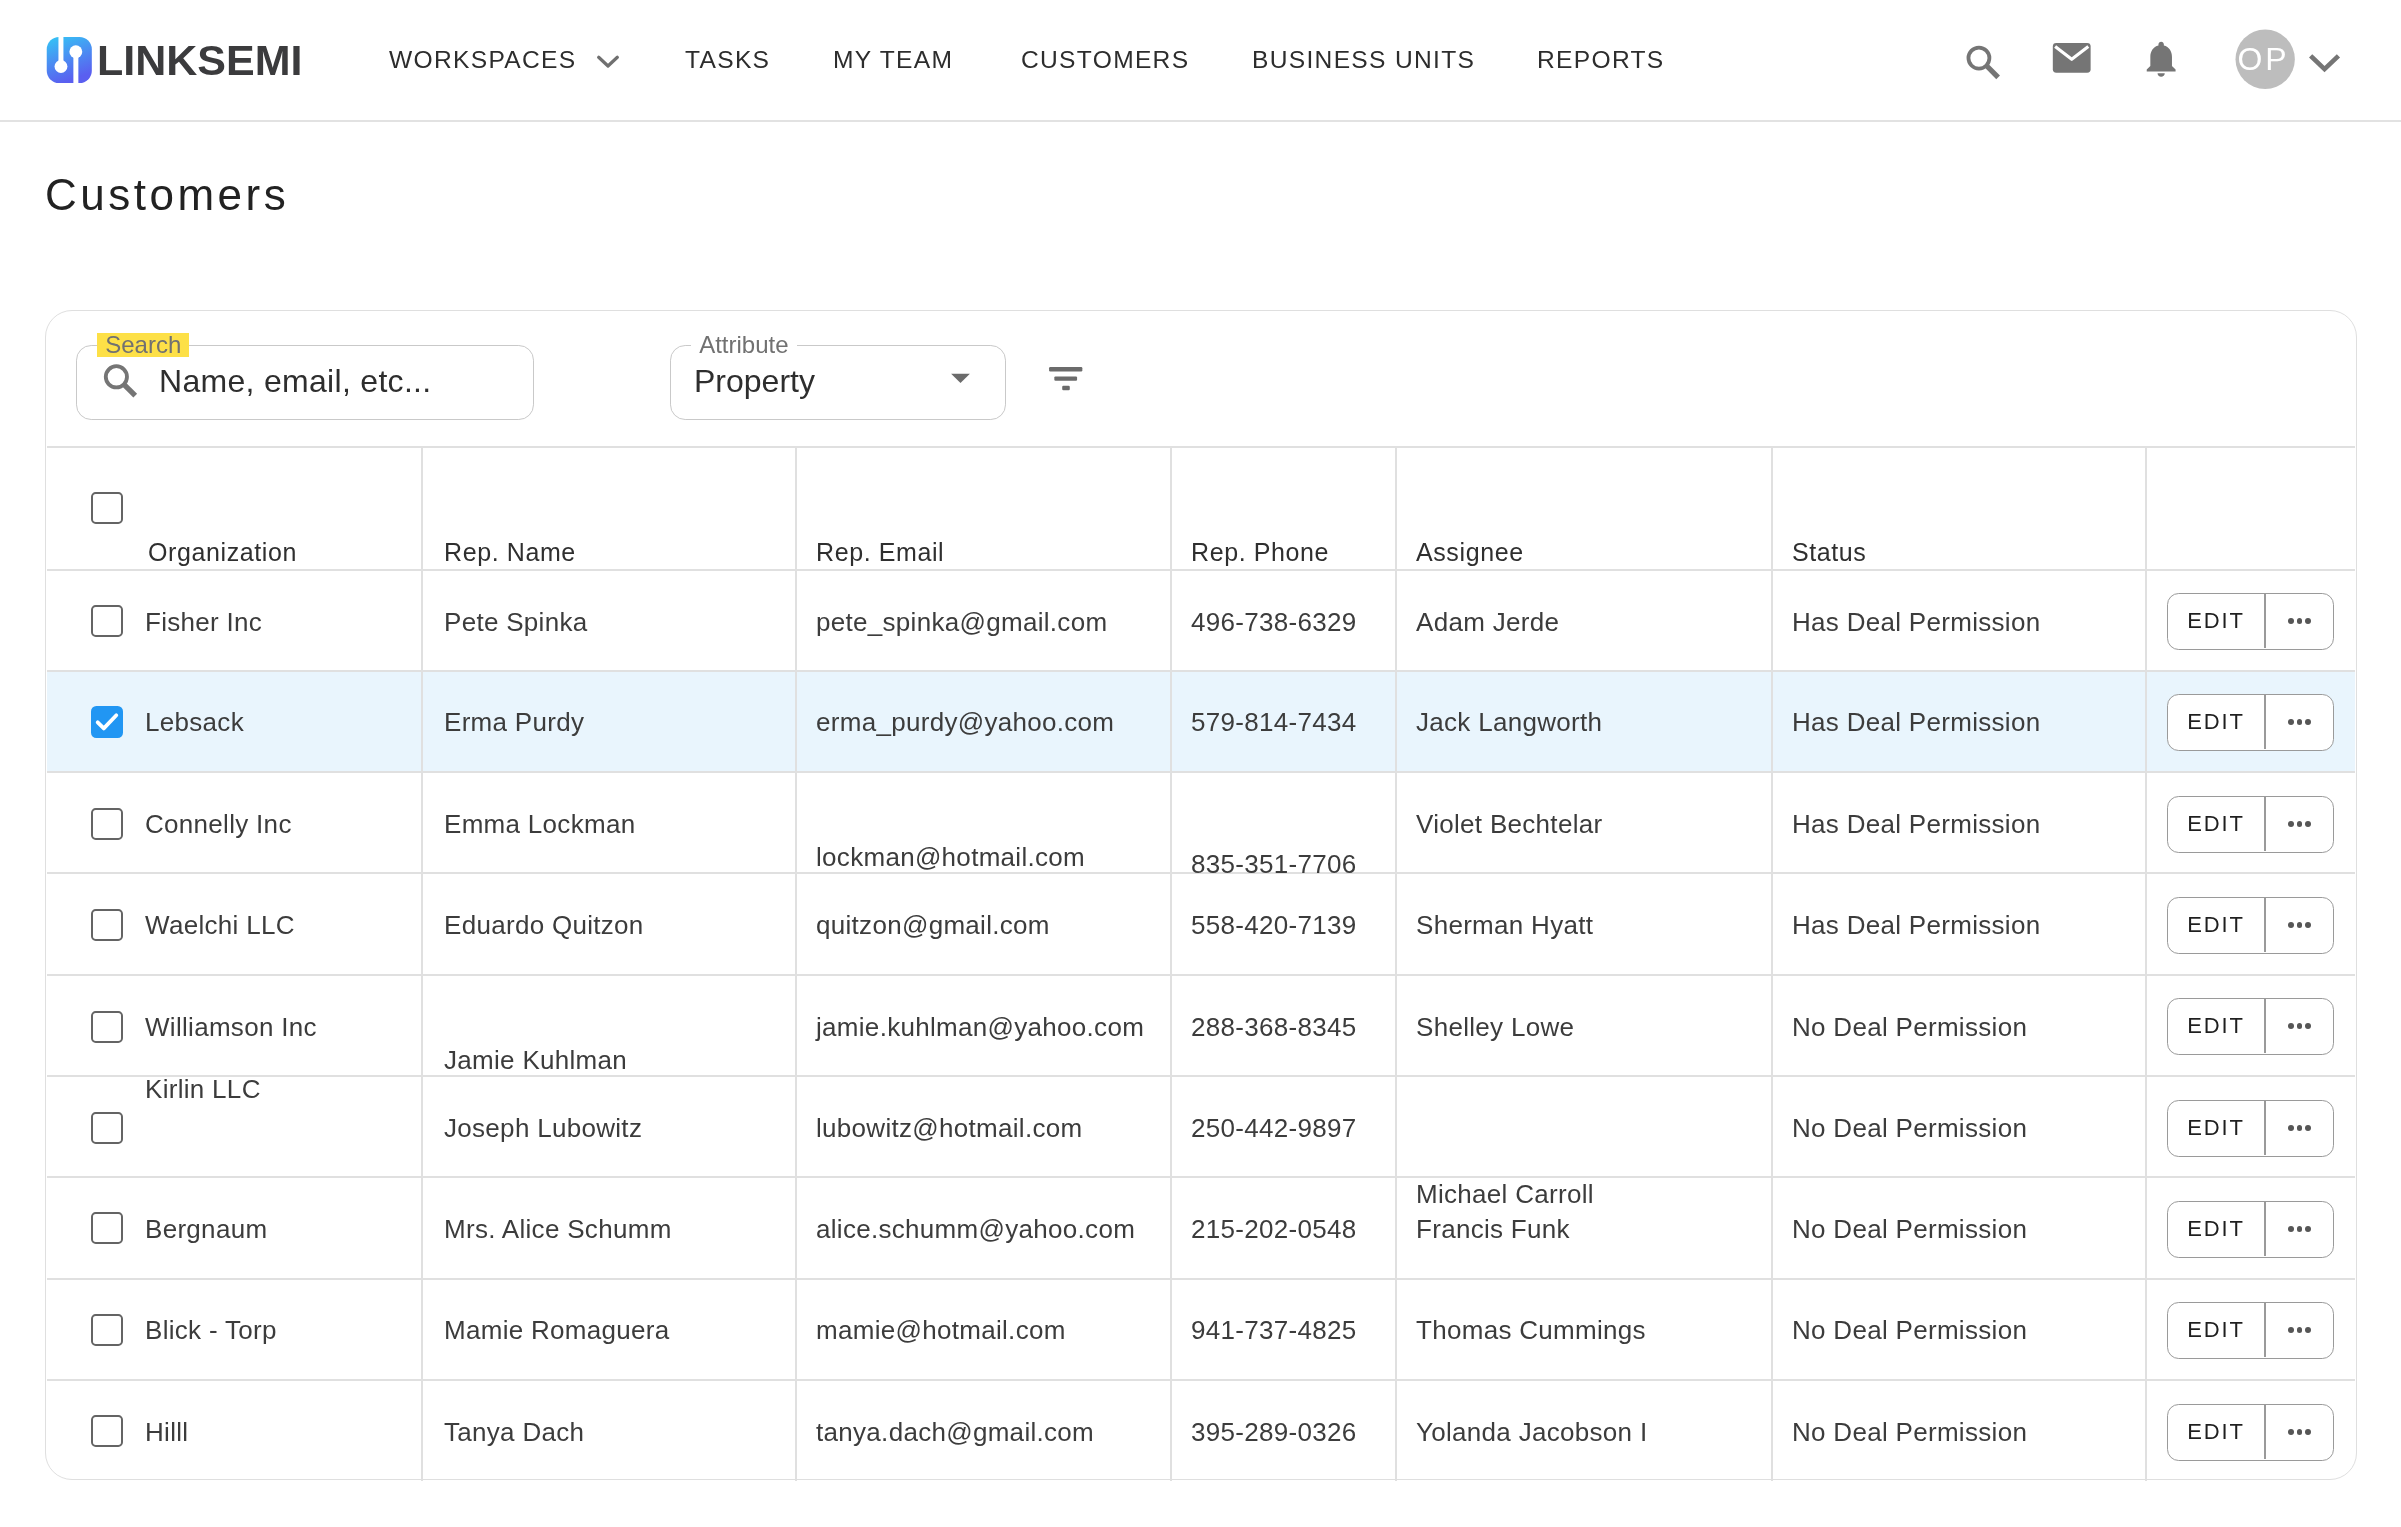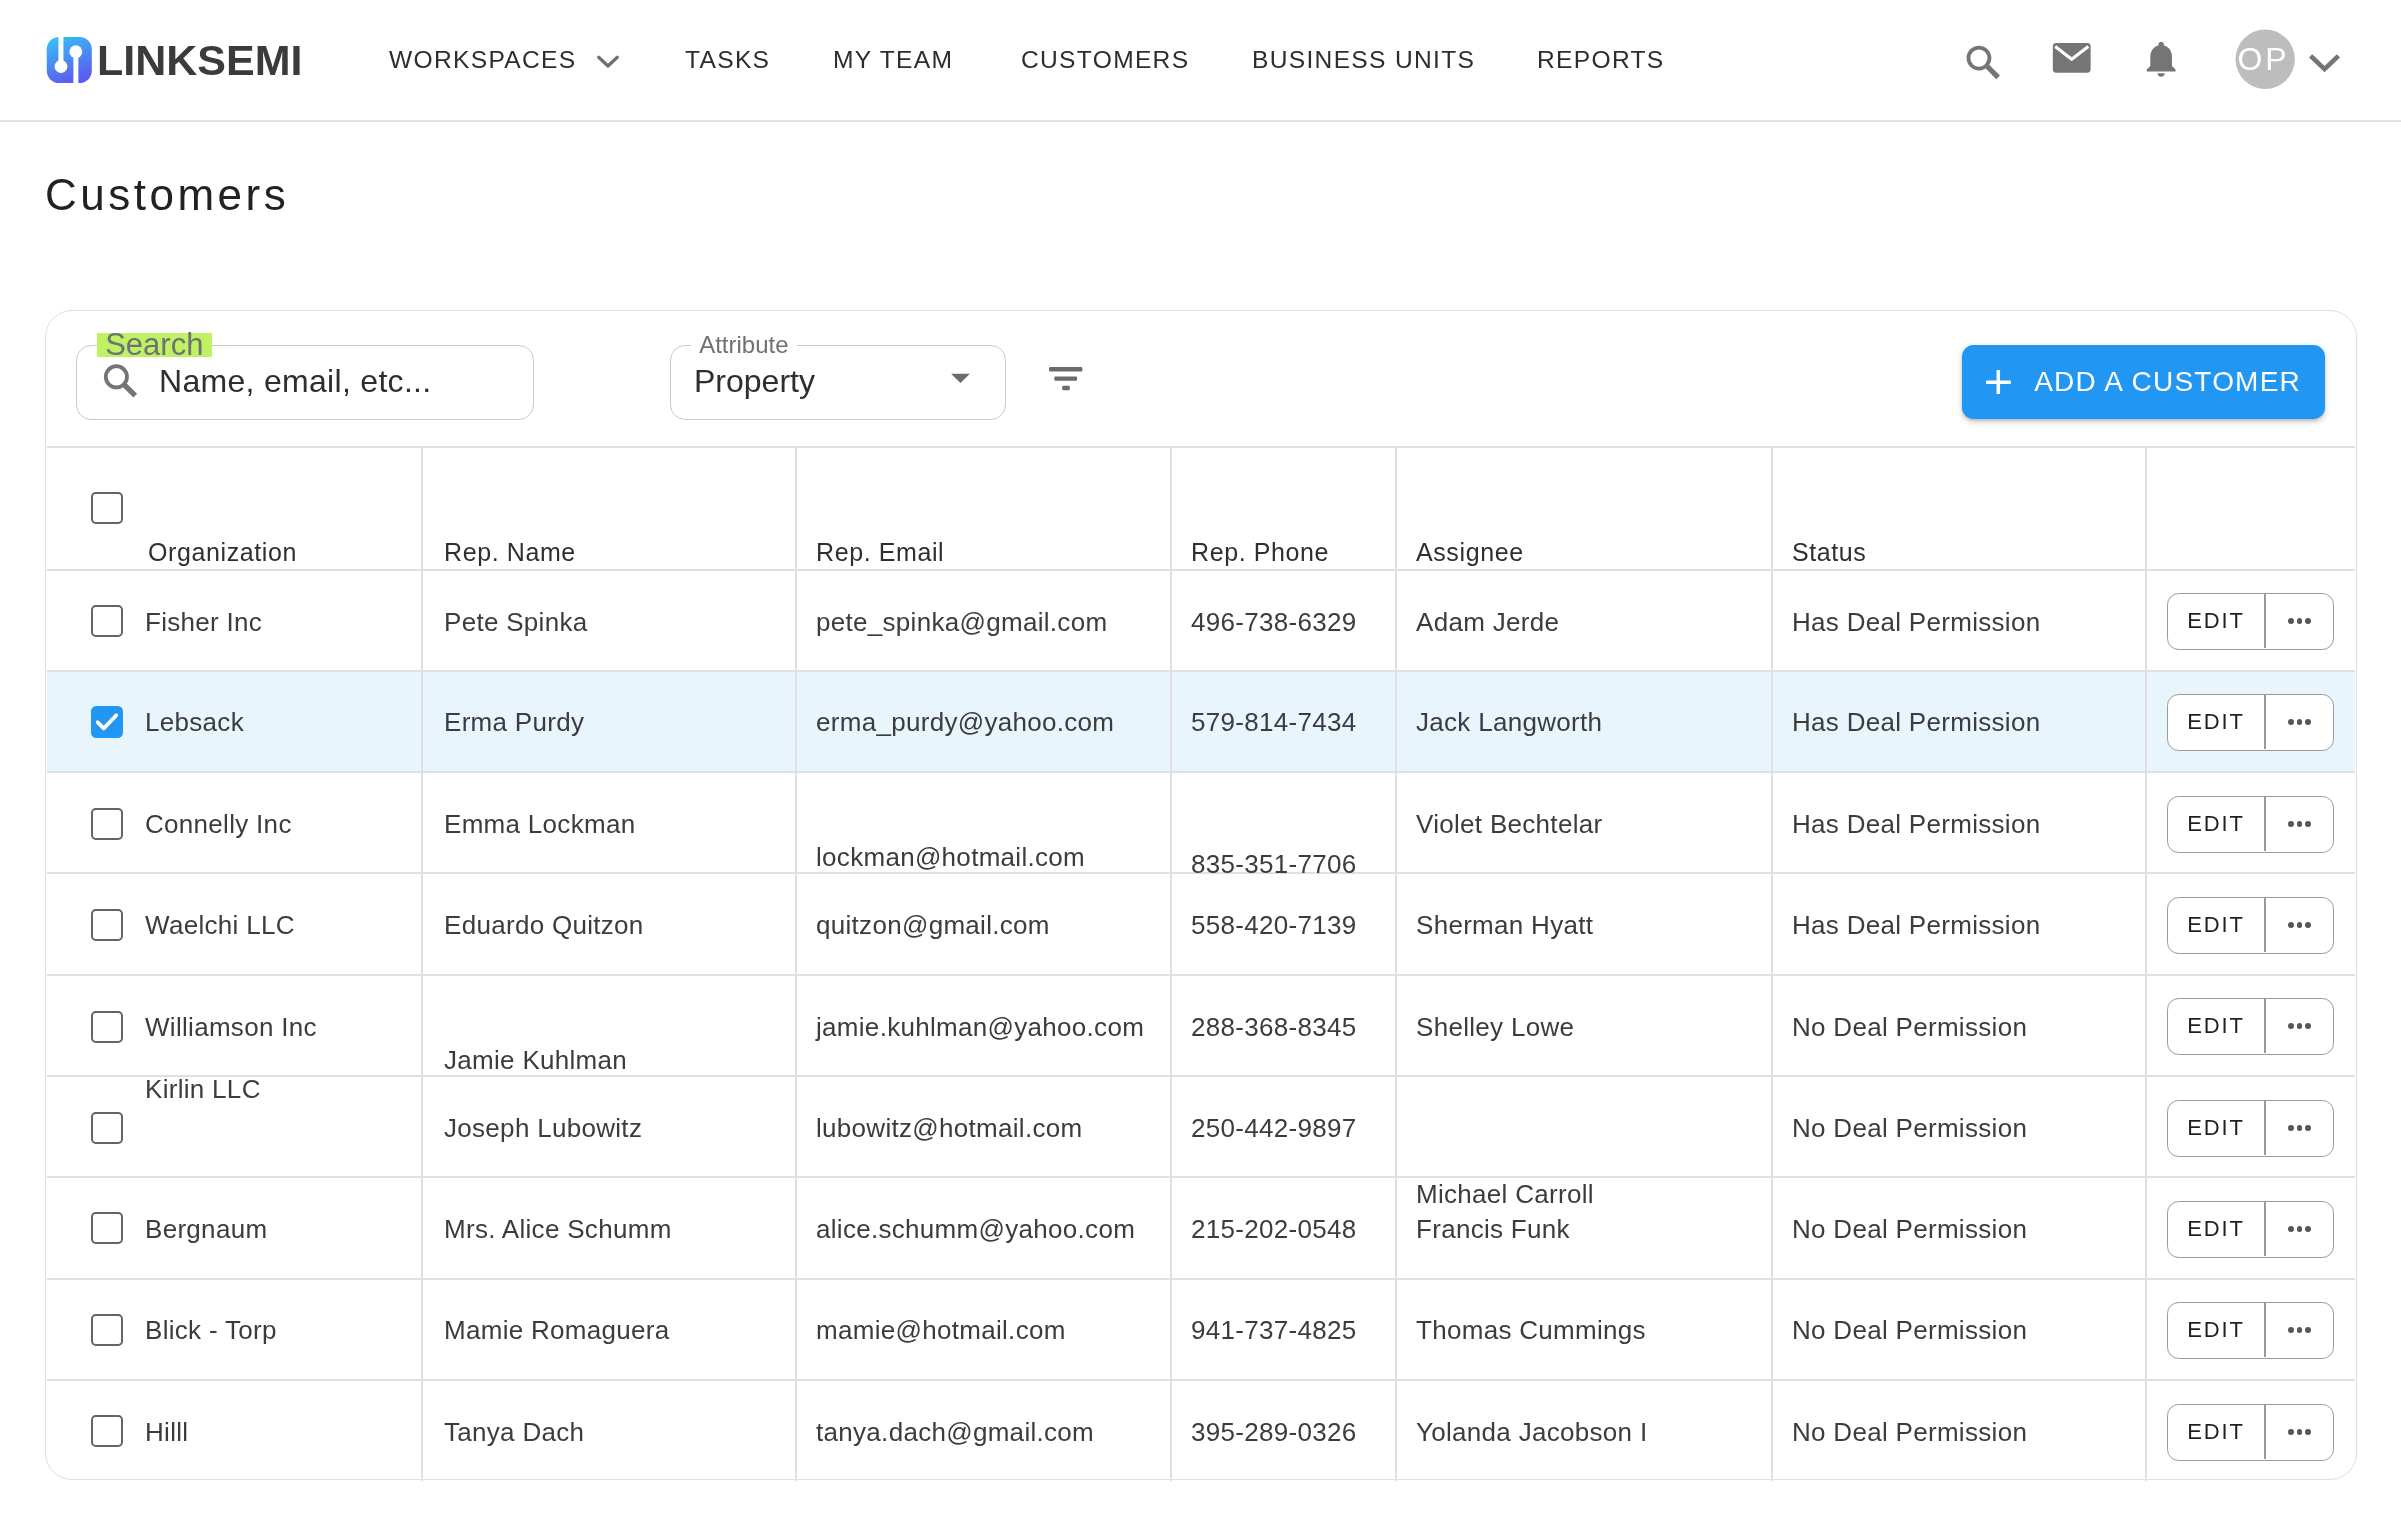--- a/index.html
+++ b/index.html
@@ -53,45 +53,37 @@
 <g transform="translate(3649,64) scale(3.1)">
         <path fill="#757575" d="M12 22c1.1 0 2-.9 2-2h-4c0 1.1.9 2 2 2zm6-6v-5c0-3.07-1.63-5.64-4.5-6.32V4c0-.83-.67-1.5-1.5-1.5s-1.5.67-1.5 1.5v.68C7.63 5.36 6 7.92 6 11v5l-2 2v1h16v-1l-2-2z"></path>
       </g>
 <circle cx="3865" cy="102" r="51" fill="#bdbdbd"></circle>
 <text x="3862" y="121" font-size="55" fill="#ffffff" text-anchor="middle" font-family="Liberation Sans,sans-serif" letter-spacing="5">OP</text>
 <polyline points="3946,99 3967,119 3988,99" fill="none" stroke="#757575" stroke-width="8" stroke-linecap="square" stroke-linejoin="miter"></polyline>
 </svg>
 <div class="abs" style="left:45px;top:173px;font-size:44px;color:#222;letter-spacing:3.5px;line-height:44px;">Customers</div>
 <div class="abs" style="left:45px;top:310px;width:2312px;height:1170px;border:1.8px solid #dfdfdf;border-radius:27px;box-sizing:border-box;background:#fff;"></div>
 <div class="abs" style="left:76px;top:345px;width:458px;height:75px;border:1.8px solid #c9c9c9;border-radius:15.2px;box-sizing:border-box;"></div>
-<div class="abs" style="left:97px;top:333px;font-size:31px;color:#717171;background:#bef264;padding:0 8.2px;line-height:24px;">Search</div>
+<div class="abs" style="left:97px;top:333px;font-size:24px;color:#717171;background:#fde047;padding:0 8.2px;line-height:24px;">Search</div>
 <svg class="abs" style="left:94px;top:355px" width="53" height="53" viewBox="0 0 90 90">
 <circle cx="38" cy="37" r="18" fill="none" stroke="#757575" stroke-width="6.5"></circle>
 <line x1="52" y1="51" x2="70" y2="69" stroke="#757575" stroke-width="9" stroke-linecap="butt"></line>
 </svg>
 <div class="abs" style="left:159px;top:365px;font-size:32px;color:#2e2e2e;line-height:32px;white-space:nowrap;letter-spacing:0.3px;">Name, email, etc...</div>
 <div class="abs" style="left:670px;top:345px;width:336px;height:75px;border:1.8px solid #c9c9c9;border-radius:15.2px;box-sizing:border-box;"></div>
 <div class="abs" style="left:691px;top:333px;font-size:24px;color:#717171;background:#fff;padding:0 8.2px;line-height:24px;">Attribute</div>
 <div class="abs" style="left:694px;top:365px;font-size:32px;color:#2e2e2e;line-height:32px;">Property</div>
 <svg class="abs" style="left:944px;top:369px" width="33" height="23.5" viewBox="0 0 56 40">
       <polygon points="12,8 44,8 28,24" fill="#6b6b6b"></polygon>
     </svg>
 <svg class="abs" style="left:1045px;top:363px" width="42" height="35" viewBox="0 0 72 60">
 <rect x="7" y="7" width="57" height="7.5" rx="2" fill="#6b6b6b"></rect>
 <rect x="16" y="23" width="39" height="7.5" rx="2" fill="#6b6b6b"></rect>
 <rect x="29.5" y="39" width="13" height="7.5" rx="2" fill="#6b6b6b"></rect>
 </svg>
-<div class="abs" style="left:1962px;top:345px;width:363px;height:74px;border-radius:11.7px;background:#2196f3;
-box-shadow:0 2.9px 5.9px rgba(0,0,0,0.18),0 1.2px 2.3px rgba(0,0,0,0.12);display:flex;align-items:center;justify-content:center;">
-<svg width="24.6" height="24.6" viewBox="0 0 42 42" style="margin-right:23.5px;">
-        <line x1="2" y1="21" x2="40" y2="21" stroke="#fff" stroke-width="6" stroke-linecap="round"></line>
-        <line x1="21" y1="2" x2="21" y2="40" stroke="#fff" stroke-width="6" stroke-linecap="round"></line>
-      </svg>
-<span style="font-size:28px;color:#fff;letter-spacing:1.2px;">ADD A CUSTOMER</span>
-    </div>
 <div class="abs" style="left:47px;top:672px;width:2308px;height:99px;background:#e9f5fd;"></div>
 <div class="line" style="left:47px;top:446px;width:2308px;height:1.8px;"></div>
 <div class="line" style="left:47px;top:569px;width:2308px;height:1.8px;"></div>
 <div class="line" style="left:47px;top:670px;width:2308px;height:1.8px;"></div>
 <div class="line" style="left:47px;top:771px;width:2308px;height:1.8px;"></div>
 <div class="line" style="left:47px;top:872px;width:2308px;height:1.8px;"></div>
 <div class="line" style="left:47px;top:974px;width:2308px;height:1.8px;"></div>
 <div class="line" style="left:47px;top:1075px;width:2308px;height:1.8px;"></div>
 <div class="line" style="left:47px;top:1176px;width:2308px;height:1.8px;"></div>
 <div class="line" style="left:47px;top:1278px;width:2308px;height:1.8px;"></div>

